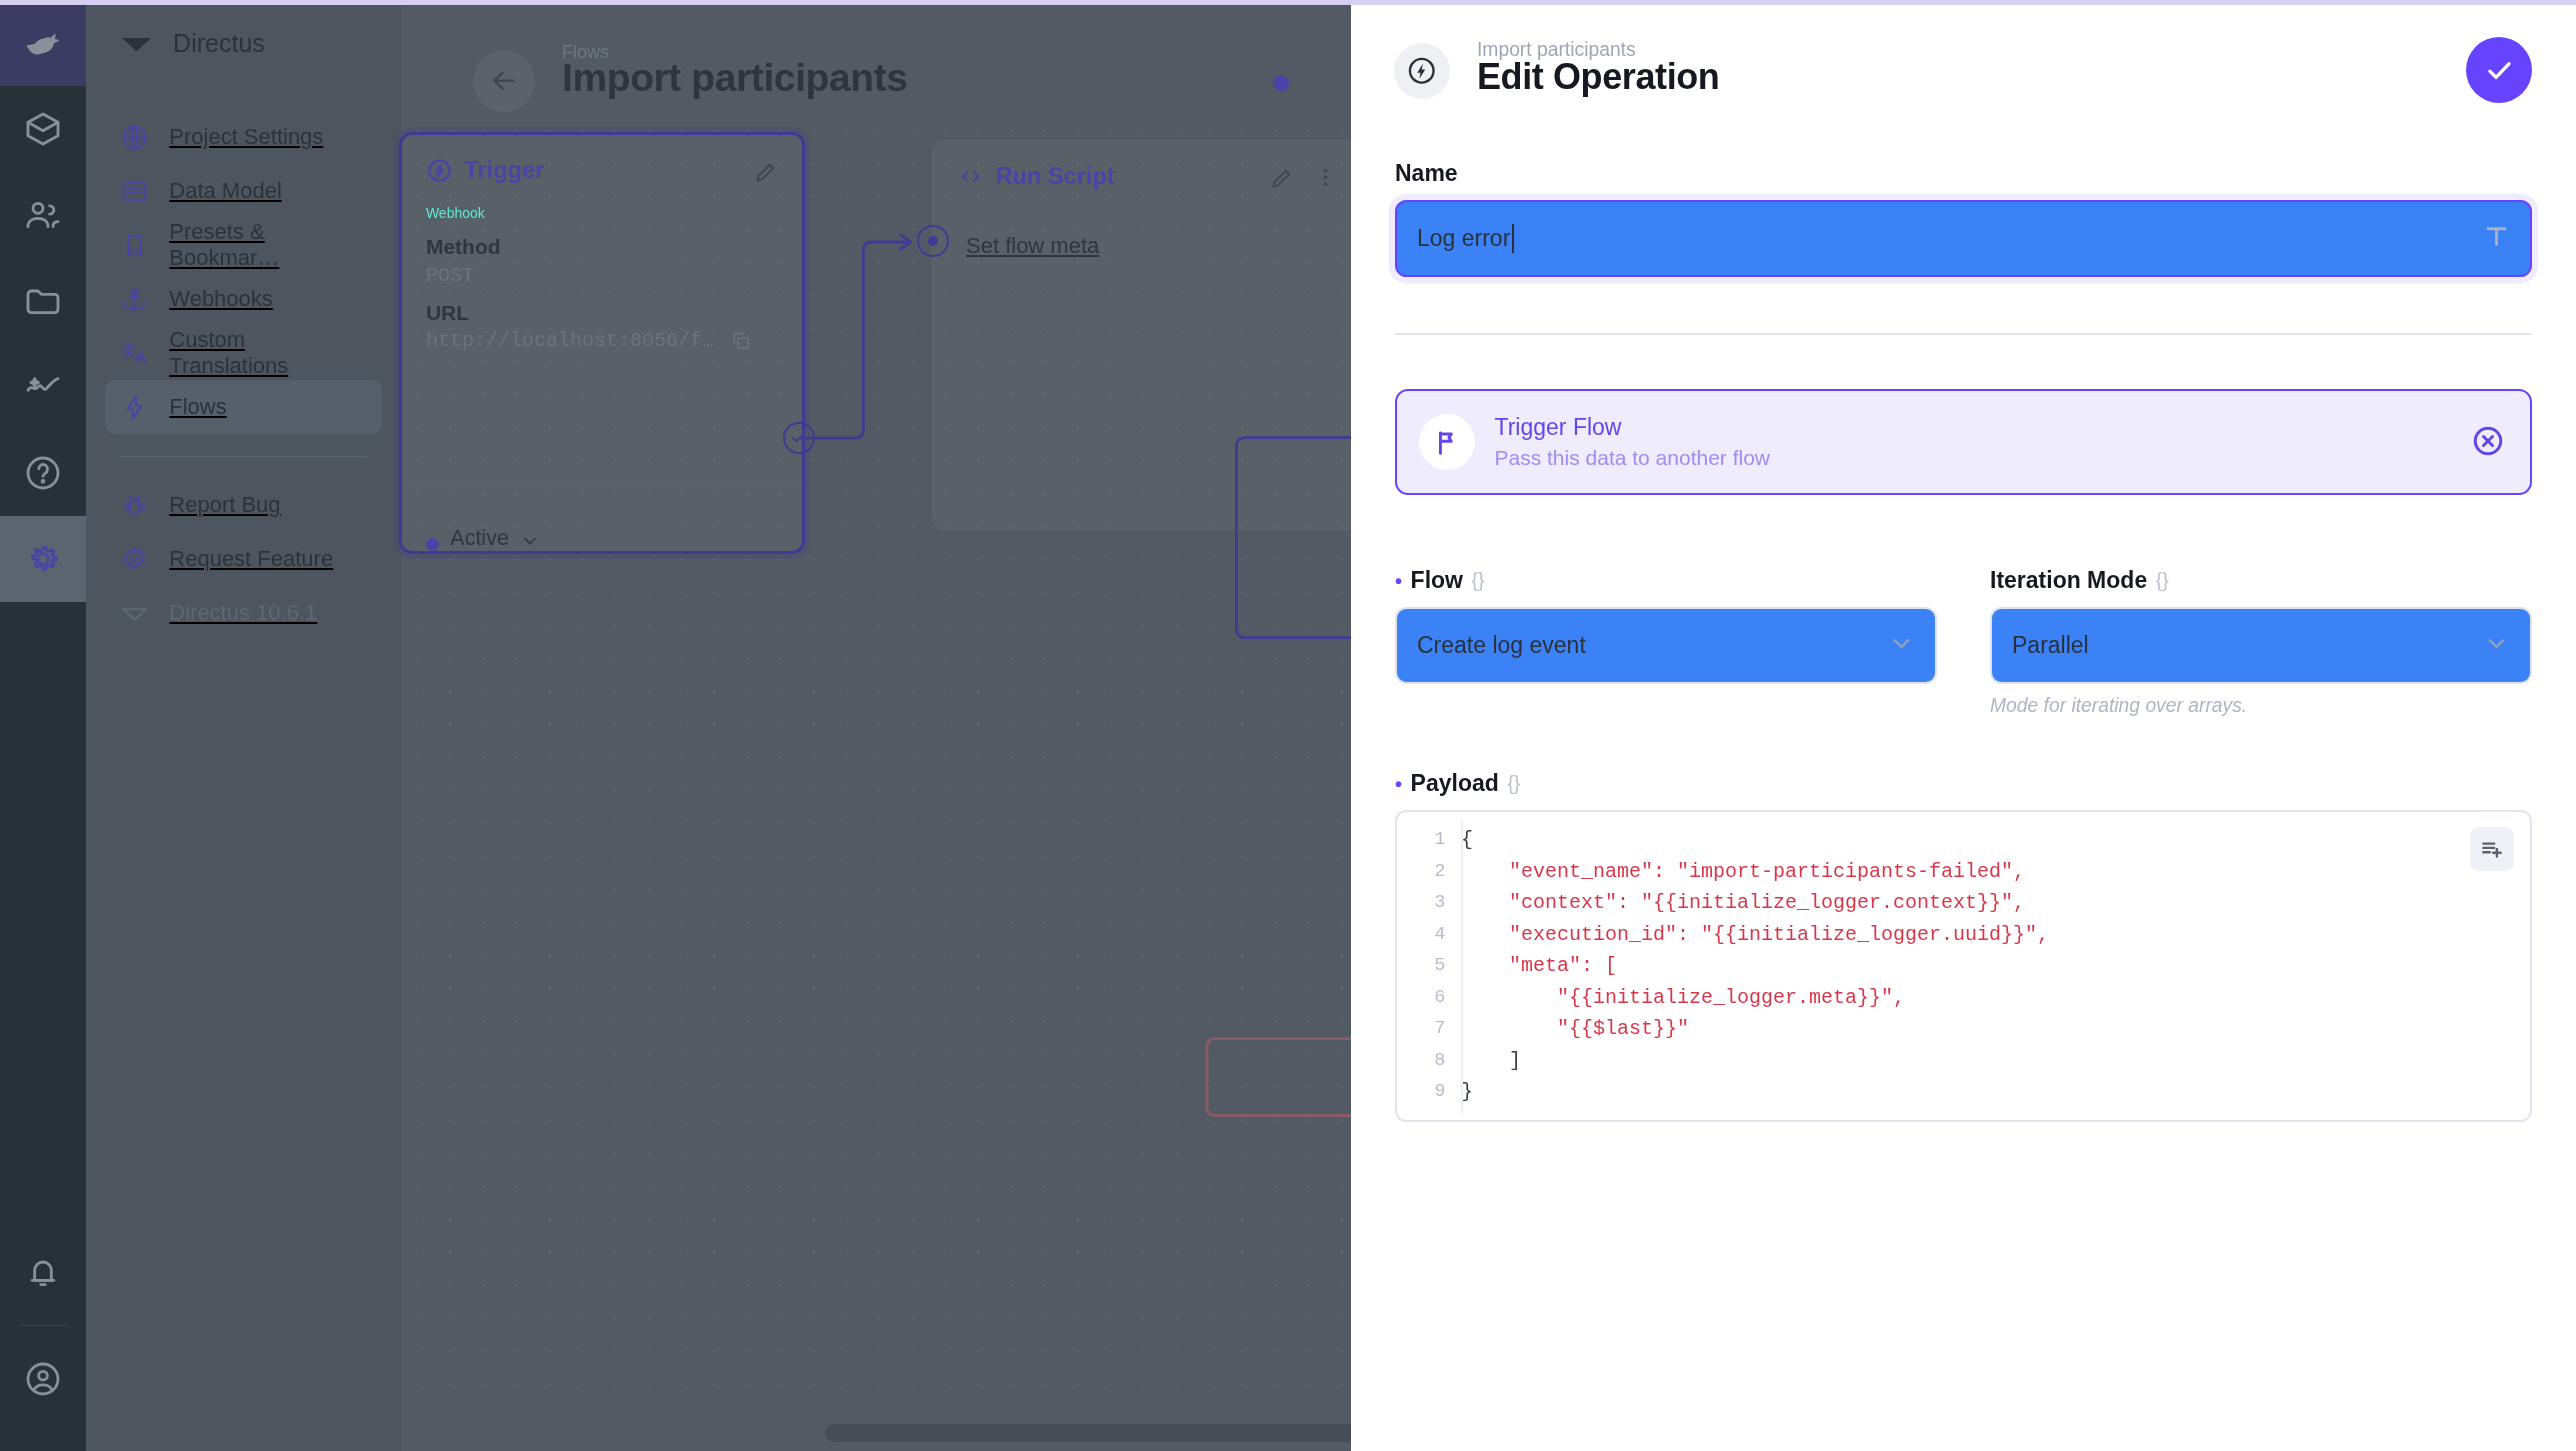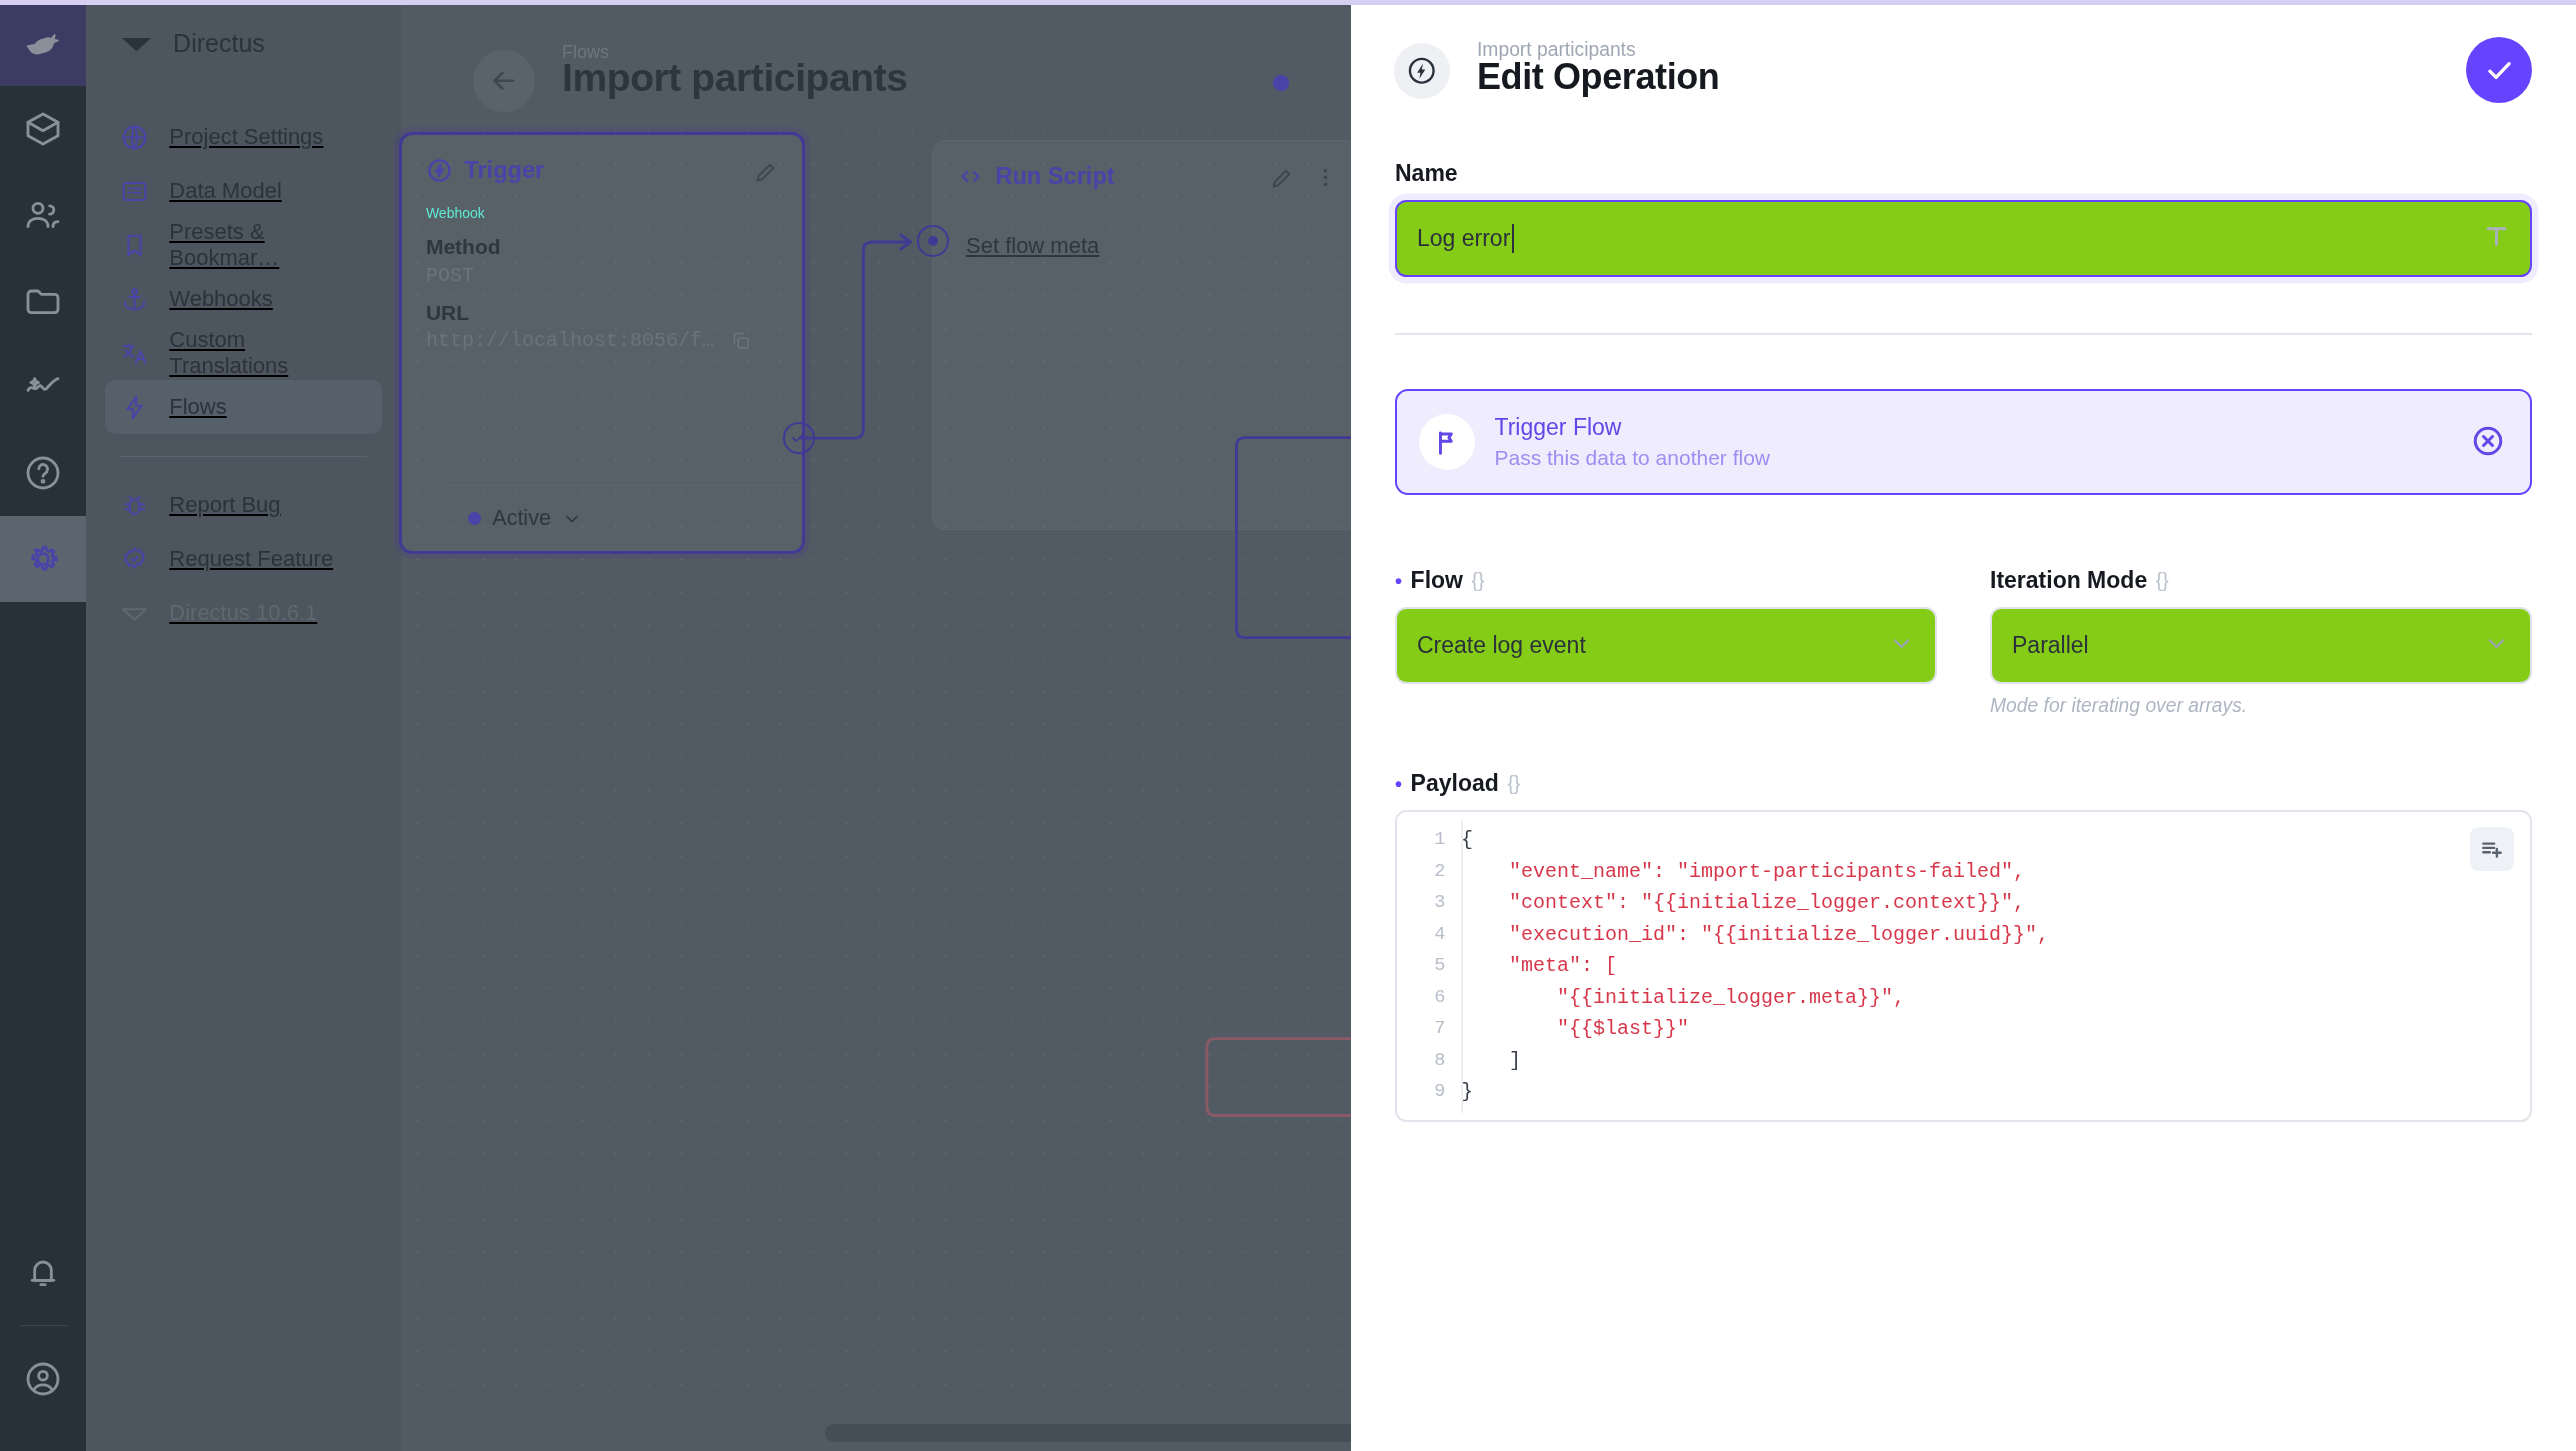--- a/index.html
+++ b/index.html
@@ -119,22 +119,22 @@
   .node-title.red { color: #8b5a66; }
   .node-title.red .tic path, .node-title.red .tic polyline { stroke: #8b5a66; }
   .node-actions { position: absolute; top: 23px; right: 21.5px; display: flex; gap: 15.7px; }
   .node-body { padding: 18.6px 24px 0 24px; }
   .nb-label { font-size: 21px; color: #2f373e; font-weight: 600; margin-top: 14.3px; }
   .nb-plain { font-size: 14px; color: #5eead4; margin-top: 2.9px; }
   .nb-mono { font-size: 20px; color: #6b747b; font-family: "Liberation Mono", monospace; margin-top: 4.3px; }
   .node-foot {
     position: absolute; left: 0; right: 0; bottom: 0; height: 66px;
     border-top: 1.4px solid #5d666e;
-    display: flex; align-items: center; gap: 11.4px; padding: 0 24px;
-    font-size: 21.5px; color: #2f373e; margin-left: 42px;
+    display: flex; align-items: flex-end; gap: 11.4px; padding: 0 24px;
+    font-size: 21.5px; color: #2f373e;
   }
   .dot-active { width: 13px; height: 13px; border-radius: 50%; background: #4a43a8; }
   .port {
     position: absolute; width: 31.5px; height: 31.5px; border-radius: 50%;
     border: 2.9px solid #403a95; background: transparent;
     display: flex; align-items: center; justify-content: center;
   }
   .port i { width: 10px; height: 10px; border-radius: 50%; background: #403a95; display: block; }
   .port.red { border-color: #8b5a66; }
   .port.red i { background: #8b5a66; }
@@ -172,21 +172,21 @@
   .row2 { display: flex; gap: 53px; }
   .col { flex: 1; min-width: 0; }
   .fl {
     font-size: 23px; font-weight: 700; color: #16191f;
     margin-bottom: 13px; display: flex; align-items: center; gap: 8.6px; margin-top: 20px;
   }
   .fl .req { color: #6644ff; font-size: 20px; line-height: 1; }
   .fl .braces { color: #b9c0cc; font-weight: 400; font-size: 19.3px; }
   .inp {
     position: relative; height: 77px; border-radius: 11.4px;
-    border: 2.1px solid #dfe2e9; background: #84cc16;
+    border: 2.1px solid #dfe2e9; background: #3b82f6;
     display: flex; align-items: center; padding: 0 54px 0 20px;
     font-size: 23px; color: #2b313a;
   }
   .inp.focus {
     border-color: #6644ff; border-width: 2.9px;
     box-shadow: 0 0 0 6.4px rgba(102,68,255,.10);
   }
   .caret {
     display: inline-block; width: 2.1px; height: 29px; background: #2b313a;
     margin-left: 1.4px; vertical-align: middle;

